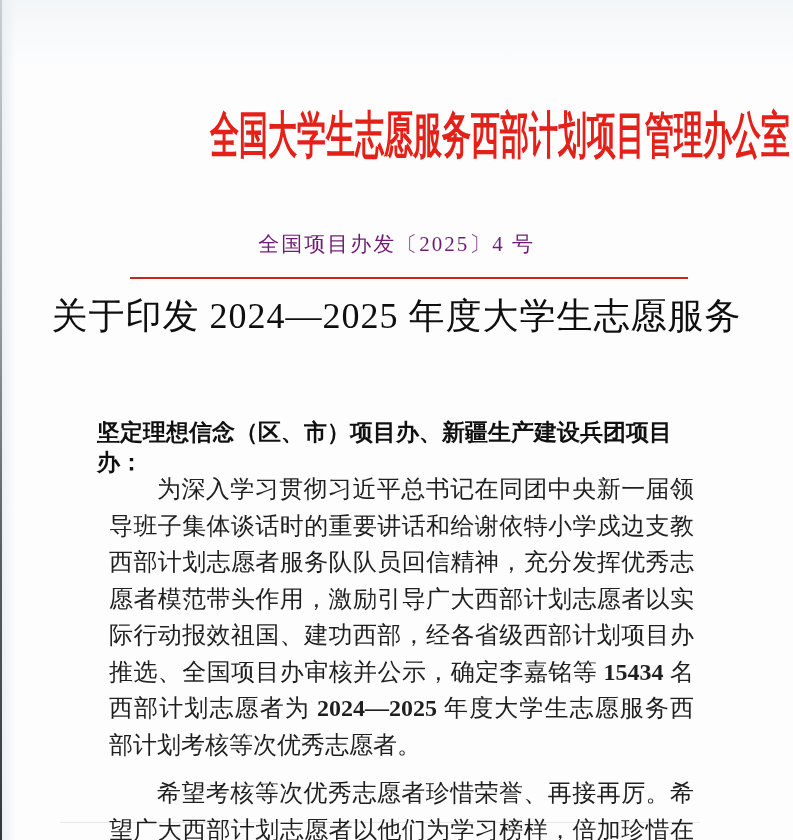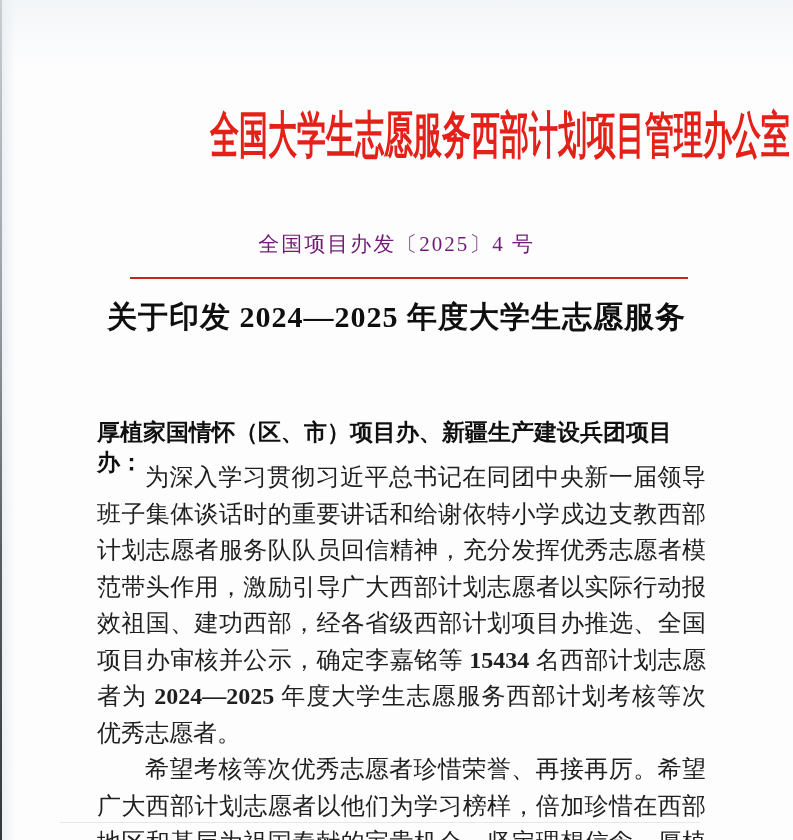--- a/index.html
+++ b/index.html
@@ -43,35 +43,35 @@
     font-size:21px;line-height:30px;letter-spacing:2px;
     color:#701a75;
   }
   .redline{
     position:absolute;top:277px;left:130px;width:558px;height:2px;
     background:var(--separator-red,#c8261c);
   }
   .title{
     position:absolute;top:297px;left:0;width:100%;
     text-align:center;
-    font-weight:bold;font-size:30px;line-height:39px;letter-spacing:1px;
+    font-weight:normal;font-size:36px;line-height:39px;letter-spacing:1px;
     color:#0f0f0f;
   }
   .addressee{
     position:absolute;top:417px;left:97px;width:612px;
     font-family:"Liberation Sans","DejaVu Sans",sans-serif;
     font-weight:bold;font-size:23px;line-height:30px;
     color:#101010;
   }
   .body-text{
     position:absolute;top:459px;left:97px;width:609px;
     font-size:24px;line-height:36.5px;
     text-align:justify;text-justify:inter-ideograph;
   }
-  .body-text p{margin:0;text-indent:2em;}
+  .body-text p{margin:12px;text-indent:2em;}
   .num{font-family:"Liberation Serif","DejaVu Serif",serif;}
   .body-text .num{font-weight:bold;}
 </style>
 </head>
 <body>
 
 <div class="page">
   <div class="scan-tint-top"></div>
   <div class="scan-tint-left"></div>
   <div class="scan-edge-line"></div>
@@ -82,19 +82,19 @@
   </div>
 
   <div class="docnum">全国项目办发〔<span class="num">2025</span>〕<span class="num">4</span> 号</div>
 
   <div class="redline"></div>
 
   <div class="title">
     <div>关于印发 <span class="num">2024—2025</span> 年度大学生志愿服务</div>
   </div>
 
-  <div class="addressee">厚植家国情怀（区、市）项目办、新疆生产建设兵团项目办：</div>
+  <div class="addressee">坚定理想信念（区、市）项目办、新疆生产建设兵团项目办：</div>
 
   <div class="body-text">
     <p>为深入学习贯彻习近平总书记在同团中央新一届领导班子集体谈话时的重要讲话和给谢依特小学戍边支教西部计划志愿者服务队队员回信精神，充分发挥优秀志愿者模范带头作用，激励引导广大西部计划志愿者以实际行动报效祖国、建功西部，经各省级西部计划项目办推选、全国项目办审核并公示，确定李嘉铭等 <span class="num">15434</span> 名西部计划志愿者为 <span class="num">2024—2025</span> 年度大学生志愿服务西部计划考核等次优秀志愿者。</p>
     <p>希望考核等次优秀志愿者珍惜荣誉、再接再厉。希望广大西部计划志愿者以他们为学习榜样，倍加珍惜在西部地区和基层为祖国奉献的宝贵机会，坚定理想信念，厚植家国情怀，练就过硬</p>
   </div>
 </div>
 
 </body></html>

